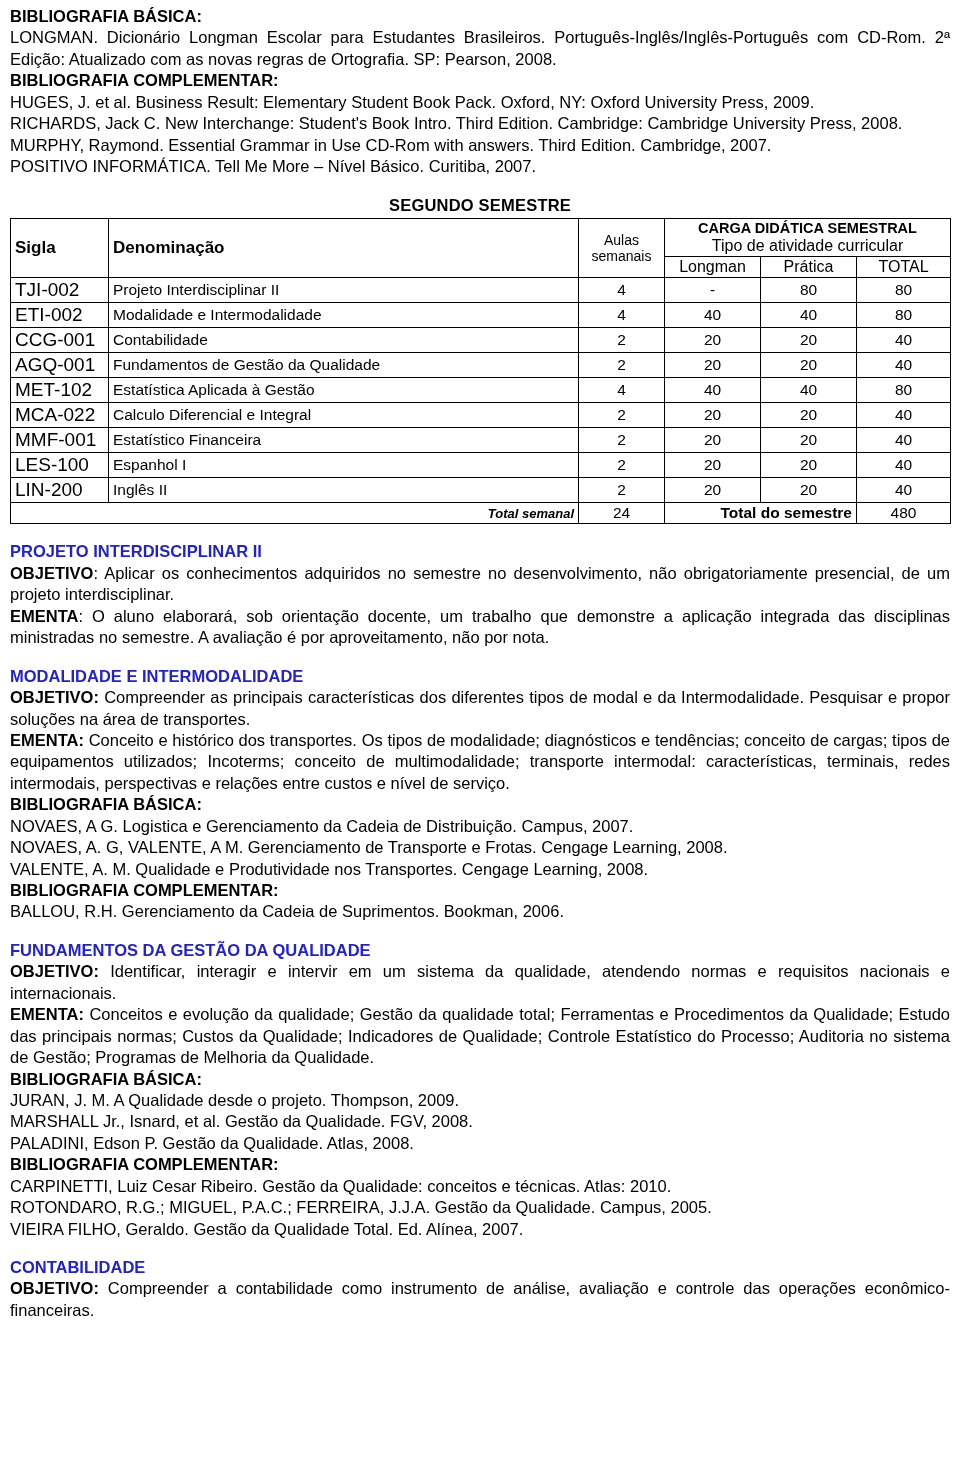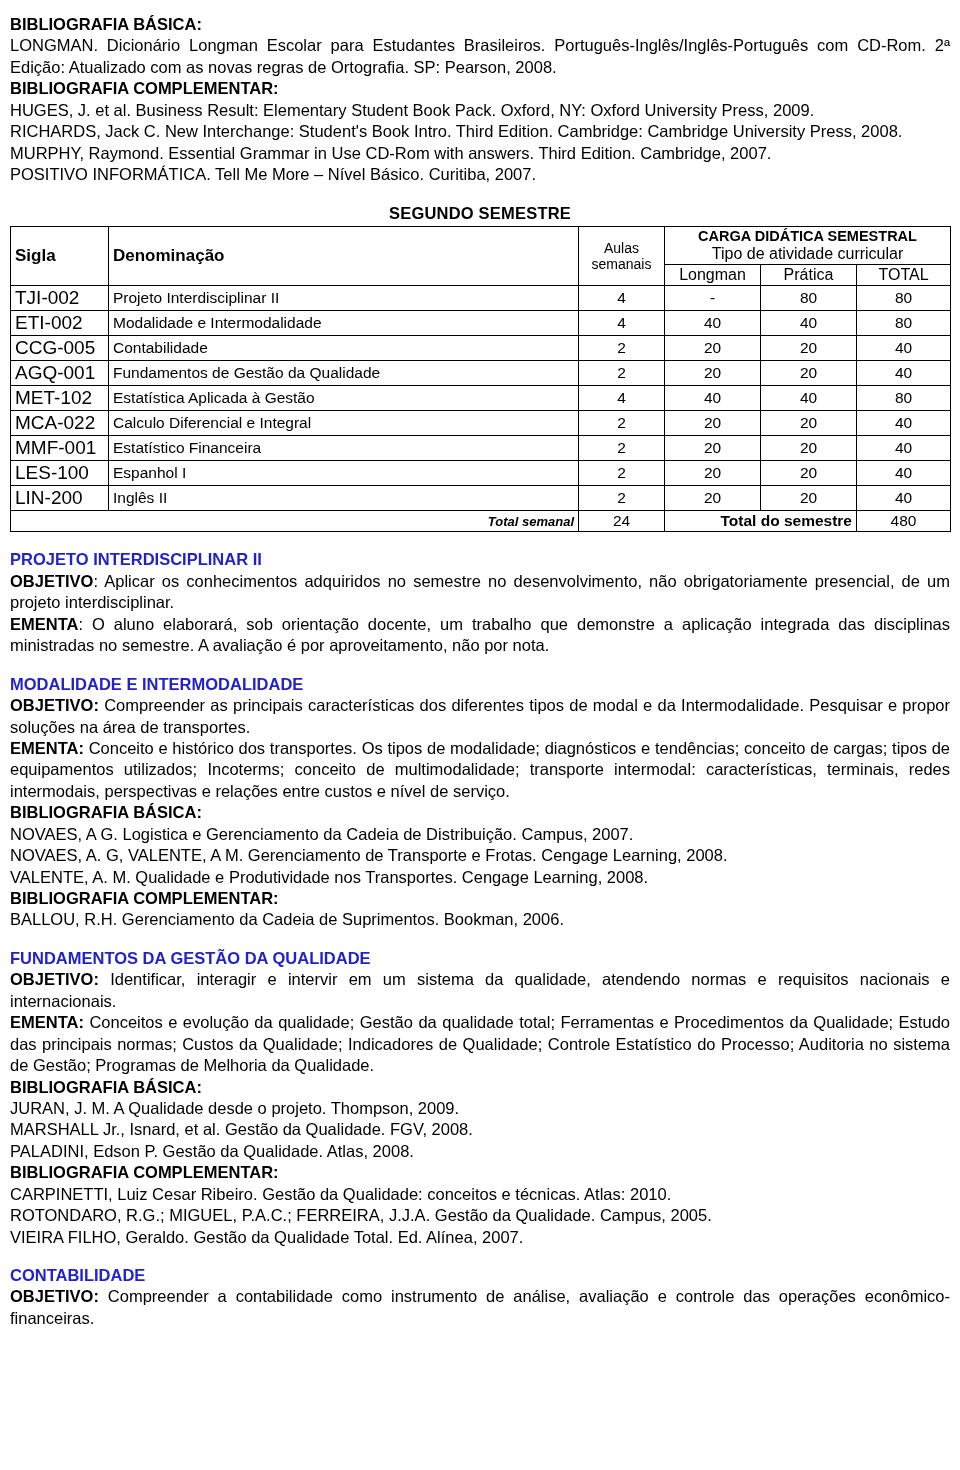--- a/index.html
+++ b/index.html
@@ -4,21 +4,21 @@
 <style>
   * { box-sizing: border-box; }
   html, body { margin: 0; padding: 0; }
   body {
     width: 960px;
     min-height: 1470px;
     background: #ffffff;
     font-family: "Liberation Sans", sans-serif;
     color: #000000;
   }
-  .page { width: 960px; padding: 14px 10px 0 10px; }
+  .page { width: 960px; padding: 6px 10px 0 10px; }
 
   .bib-head {
     font-weight: bold;
     font-size: 16.5px;
     line-height: 1.30;
     margin: 0;
   }
   .ref {
     font-size: 16.5px;
     line-height: 1.30;
@@ -151,21 +151,21 @@
       </tr>
       <tr>
         <td class="sigla">ETI-002</td>
         <td class="denom">Modalidade e Intermodalidade</td>
         <td class="num">4</td>
         <td class="num">40</td>
         <td class="num">40</td>
         <td class="num">80</td>
       </tr>
       <tr>
-        <td class="sigla">CCG-005</td>
+        <td class="sigla">CCG-001</td>
         <td class="denom">Contabilidade</td>
         <td class="num">2</td>
         <td class="num">20</td>
         <td class="num">20</td>
         <td class="num">40</td>
       </tr>
       <tr>
         <td class="sigla">AGQ-001</td>
         <td class="denom">Fundamentos de Gestão da Qualidade</td>
         <td class="num">2</td>

